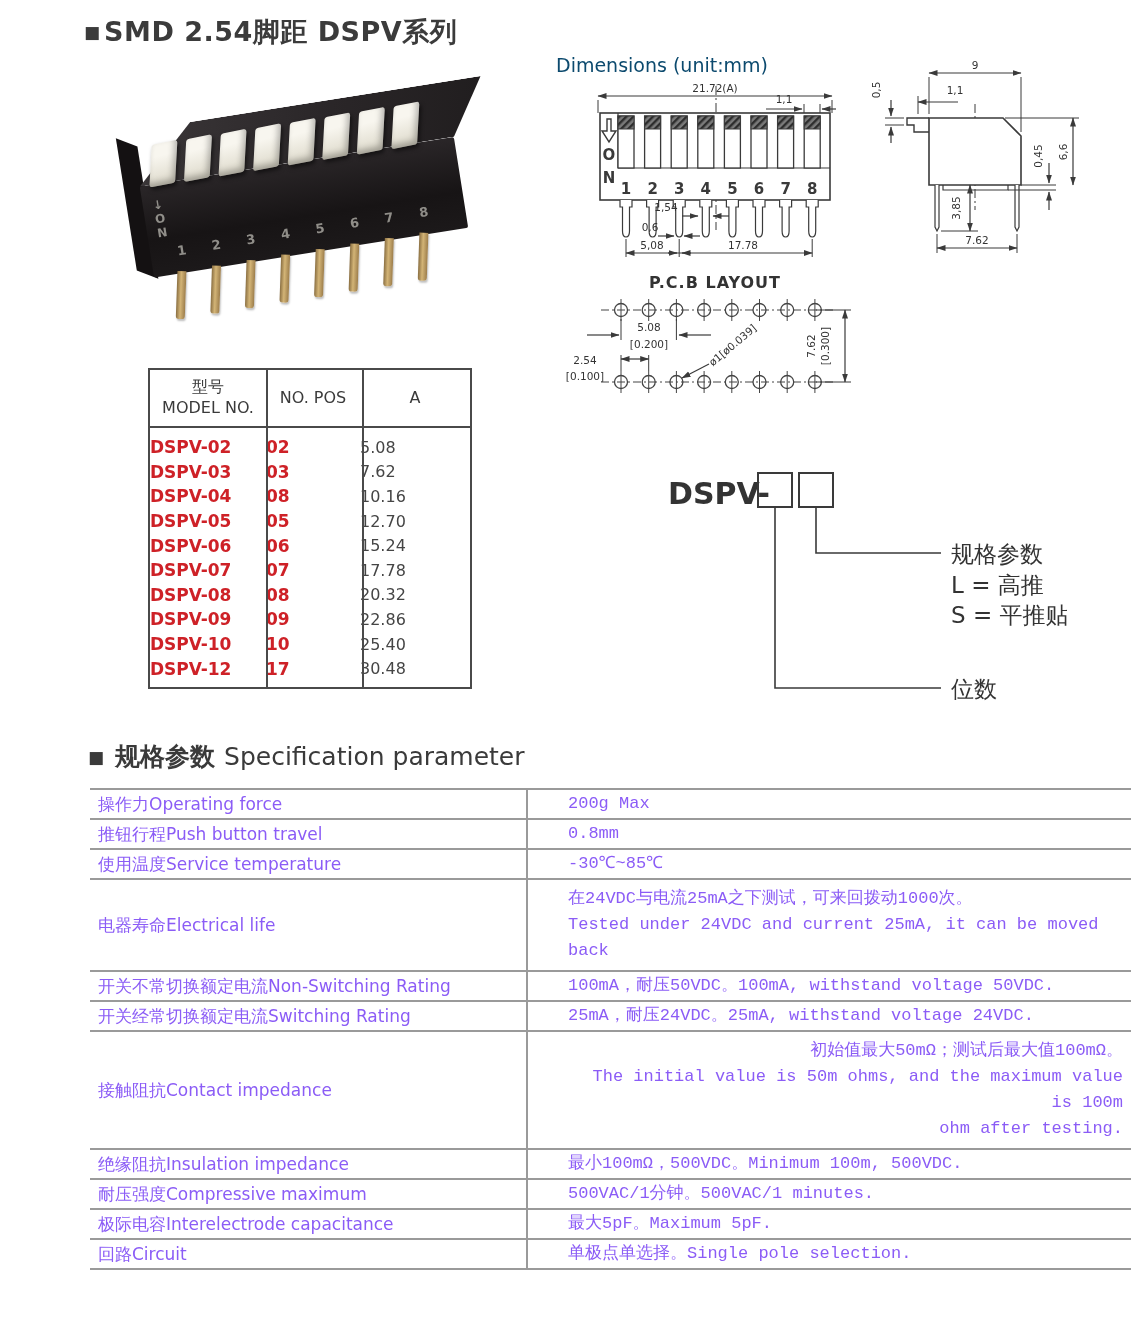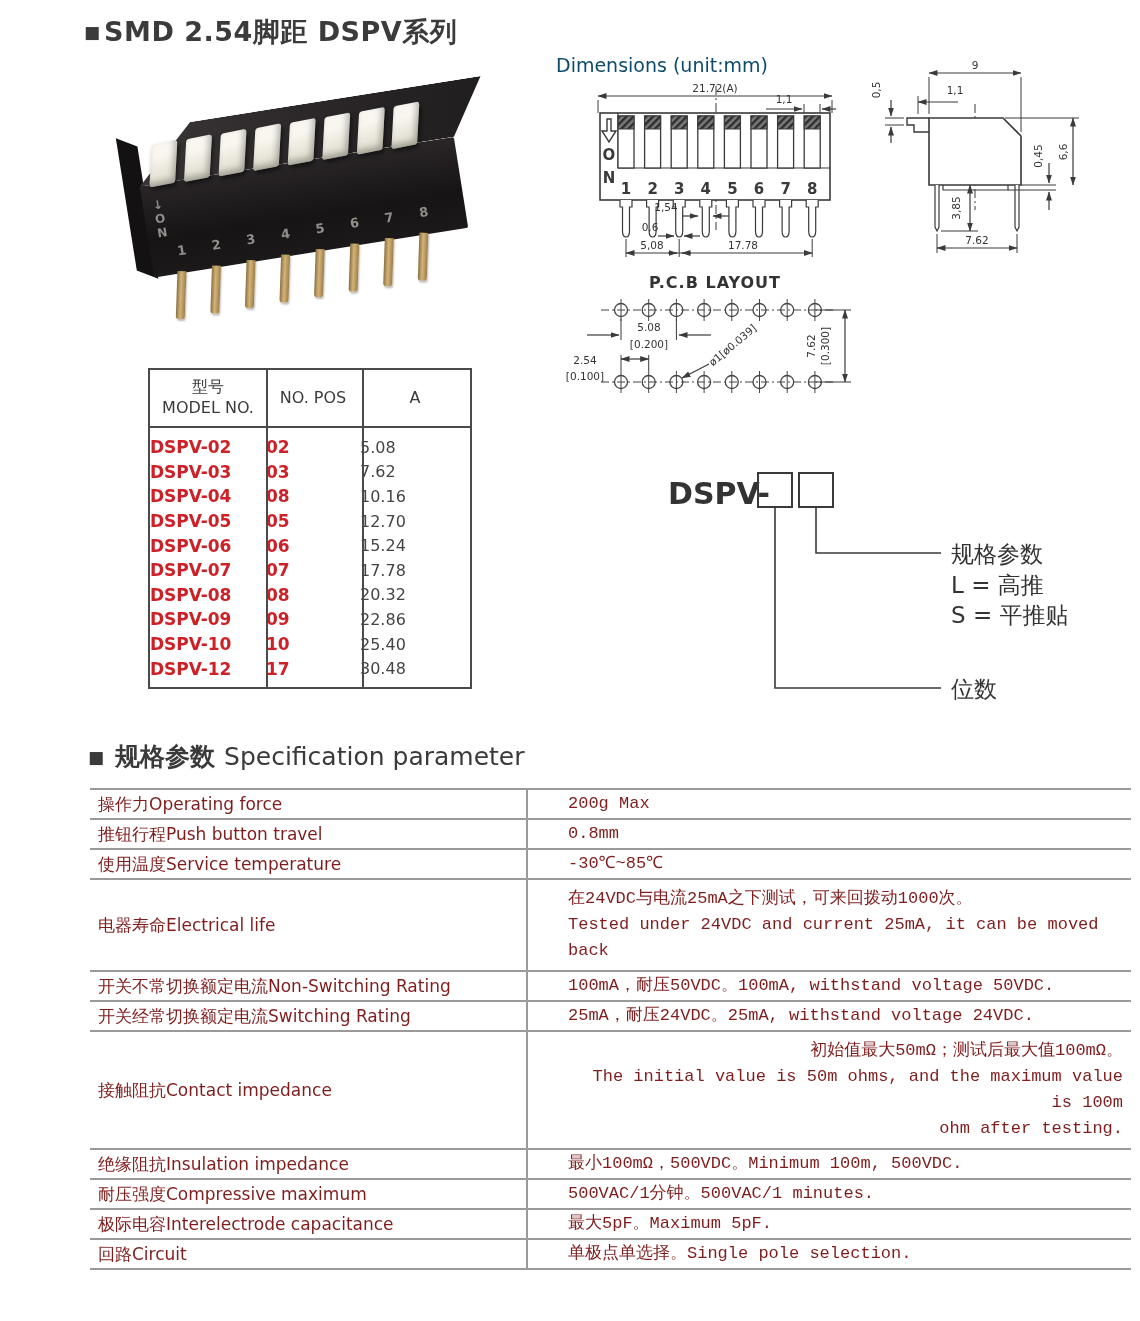--- a/index.html
+++ b/index.html
@@ -51,21 +51,21 @@
   .mt-cell{text-align:left;}
   .mt-model,.mt-pos{color:var(--accent-red,#ce2127);font-weight:bold;font-size:17px;}
   .mt-a{color:#454545;font-size:16px;}
 
   
   .spec-title{left:88px;top:740px;display:flex;align-items:center;gap:11px;}
   .spec-title .bullet{font-size:17px;color:#3a3a3a;}
   .spec-title .cn{font-size:25px;font-weight:bold;color:#3a3a3a;}
   .spec-title .en{font-size:25px;color:#3a3a3a;margin-left:-2px;}
   .spec-table{left:90px;top:788px;width:1041px;border-top:2px solid var(--line-gray,#9a9a9a);
-              font-size:17px;color:#7f1d1d;}
+              font-size:17px;color:#8b5cf6;}
   .spec-row{display:grid;grid-template-columns:438px 1fr;border-bottom:2px solid var(--line-gray,#9a9a9a);min-height:28px;}
   .spec-label{display:flex;align-items:center;padding:1px 8px;border-right:2px solid var(--line-gray,#9a9a9a);}
   .spec-value{padding:1px 8px 1px 40px;display:flex;flex-direction:column;justify-content:center;line-height:26px;font-family:Liberation Mono, monospace;}
 </style>
 </head>
 <body>
 
 <div class="page">
 
   <div class="abs main-title">

